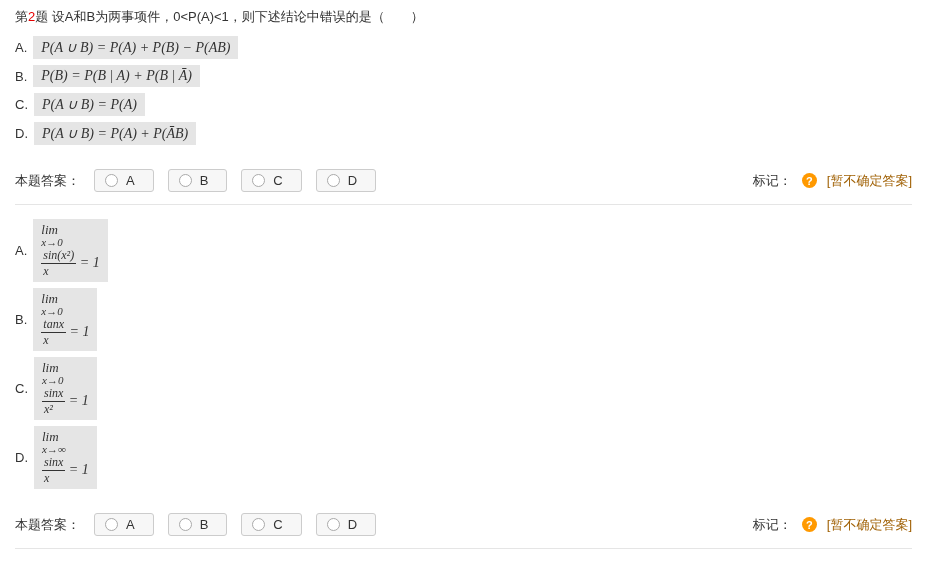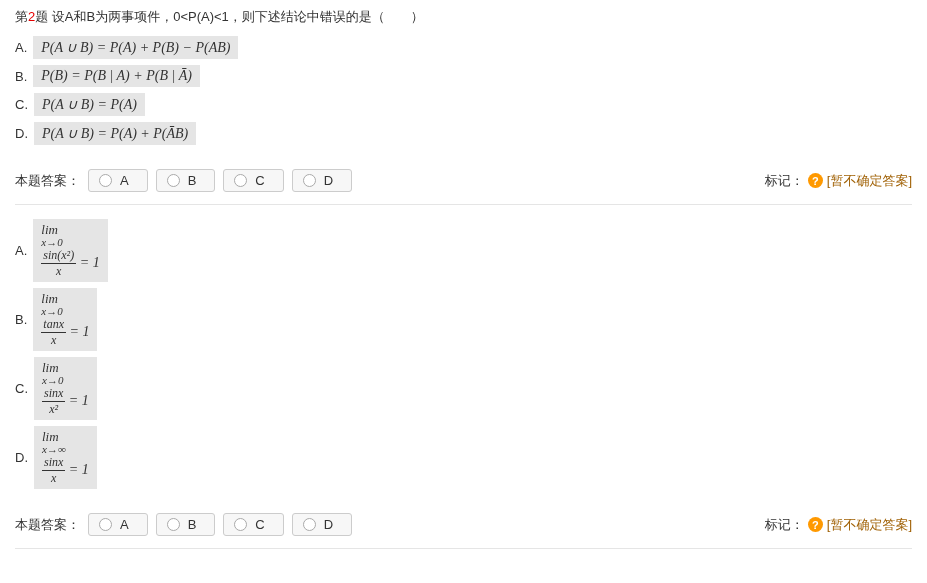--- a/index.html
+++ b/index.html
@@ -4,29 +4,29 @@
   <style>
     * { box-sizing: border-box; margin: 0; padding: 0; }
     body { font-family: "Microsoft YaHei", Arial, sans-serif; font-size: 13px; color: #333; background: #fff; padding: 8px 15px; width: 927px; }
     .question-block { margin-bottom: 18px; }
     .question-title { margin-bottom: 10px; font-size: 13px; }
     .q-num-red { color: #e60000; }
     .option-row { margin: 6px 0; display: flex; align-items: center; gap: 6px; }
     .option-label { font-size: 13px; }
     .formula-box { background: #e5e5e5; padding: 3px 8px; font-family: "Times New Roman", serif; font-size: 14px; font-style: italic; display: inline-block; }
     .answer-bar { display: flex; align-items: center; justify-content: space-between; border-bottom: 1px solid #e5e5e5; padding: 6px 0 12px 0; margin-bottom: 14px; }
-    .answer-left { display: flex; align-items: center; gap: 8px; }
+    .answer-left { display: flex; align-items: center; gap: 14px; }
     .answer-label { font-size: 13px; color: #333; }
     .choice-btn { display: inline-flex; align-items: center; gap: 8px; border: 1px solid #ccc; background: #f7f7f7; border-radius: 3px; padding: 3px 18px 3px 10px; font-size: 13px; cursor: pointer; }
     .radio-dot { width: 13px; height: 13px; border: 1px solid #aaa; border-radius: 50%; background: #fff; display: inline-block; }
-    .mark-section { display: flex; align-items: center; gap: 4px; font-size: 13px; }
+    .mark-section { display: flex; align-items: center; gap: 10px; font-size: 13px; }
     .mark-label { color: #333; }
     .help-icon { width: 15px; height: 15px; background: #ff9900; border-radius: 50%; color: #fff; font-size: 11px; font-weight: bold; display: inline-flex; align-items: center; justify-content: center; }
     .unsure-link { color: #a16207; cursor: pointer; }
-    .frac { display: inline-block; vertical-align: middle; text-align: center; font-size: 12px; }
+    .frac { display: inline-block; vertical-align: middle; text-align: left; font-size: 12px; }
     .frac .num { display:block; border-bottom: 1px solid #333; padding: 0 2px; }
     .frac .den { display:block; padding: 0 2px; }
     .lim { font-size: 13px; }
     .lim-sub { font-size: 11px; display: block; margin-top:-2px; }
   </style>
 </head>
 <body>
 
 <div class="question-block">
   <div class="question-title">

